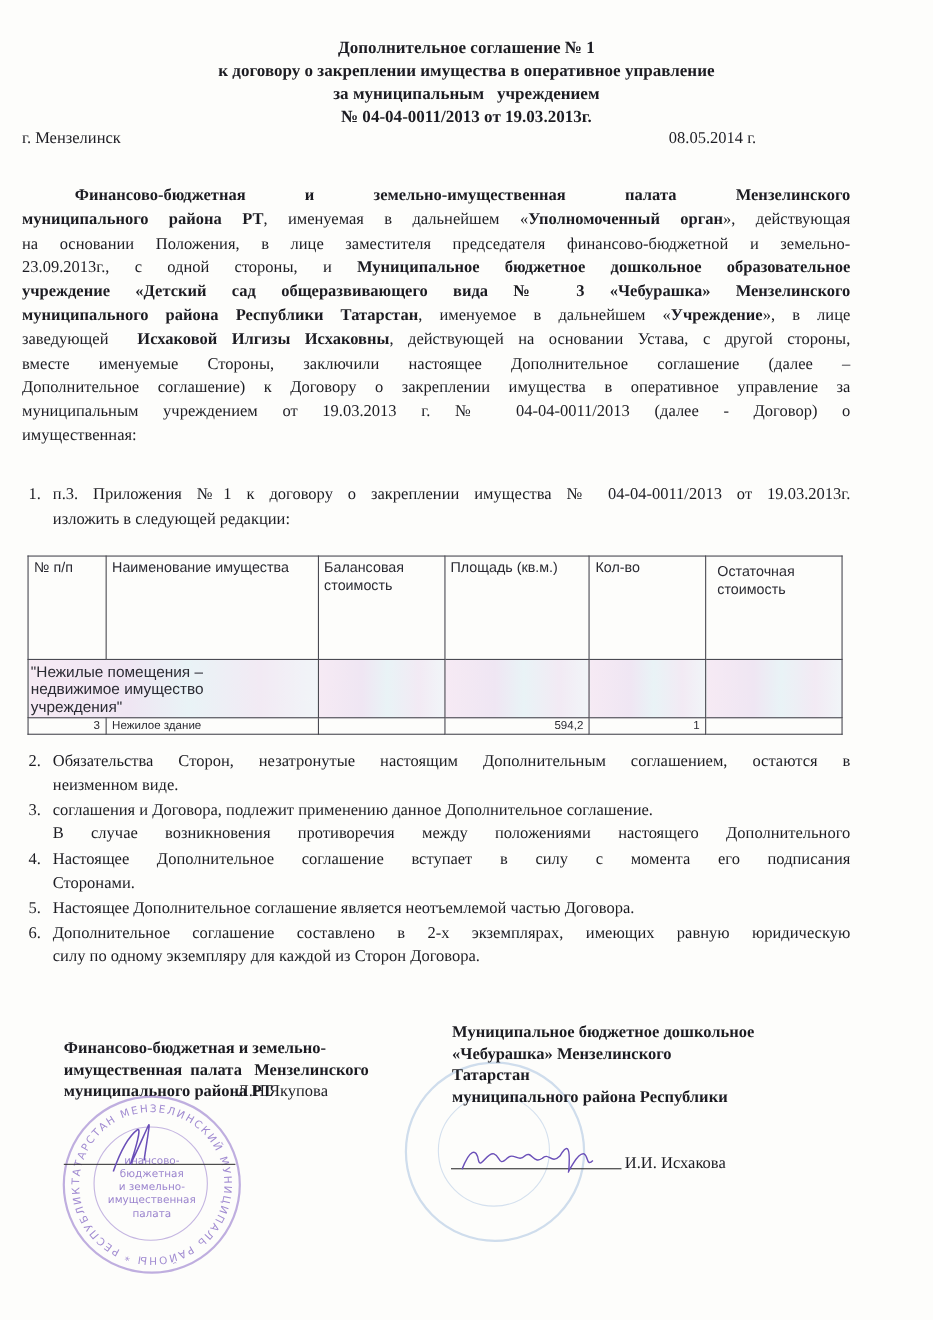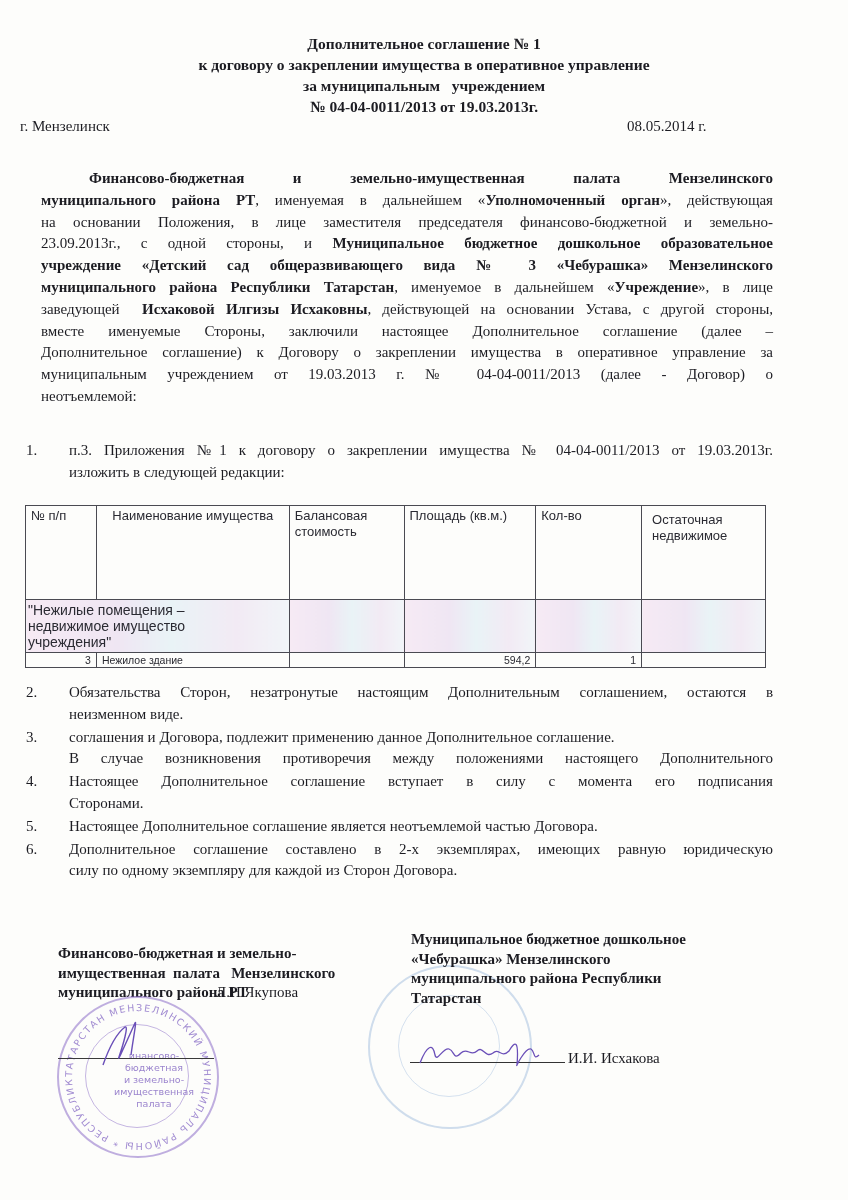--- a/index.html
+++ b/index.html
@@ -7,54 +7,54 @@
       width: 848px; height: 1200px; overflow: hidden;
       background: #fdfdfb;
       font-family: "Liberation Serif", "DejaVu Serif", serif;
       color: #1c1c22;
       position: relative;
     }
     .page { position: absolute; left: 0; top: 0; width: 848px; height: 1200px; }
     .title { position: absolute; left: 0; width: 848px; text-align: center; font-weight: bold; font-size: 15.5px; line-height: 21px; top: 33px; }
     .title div { height: 21px; }
     .city { position: absolute; left: 20px; top: 118px; font-size: 15px; }
-    .date { position: absolute; left: 627px; top: 118px; font-size: 15px; }
+    .date { position: absolute; left: 608px; top: 118px; font-size: 15px; }
 
     .para { position: absolute; left: 20px; width: 753px; font-size: 15px; line-height: 21.8px; top: 168px; }
-    .jl { display: block; text-align: justify; text-align-last: justify; height: 21.8px; white-space: nowrap; overflow: visible; margin-left: 21px; }
+    .jl { display: block; text-align: justify; text-align-last: justify; height: 21.8px; white-space: nowrap; overflow: visible; }
     .jl.last { text-align-last: left; }
     .jl.indent { padding-left: 48px; }
     b { font-weight: bold; }
 
     .list { position: absolute; left: 20px; width: 753px; font-size: 15px; line-height: 21.8px; }
     .li { position: relative; padding-left: 28px; }
     .li .num { position: absolute; left: 6px; top: 0; }
     .li .jl { }
 
     .tbl { position: absolute; left: 25px; top: 505px; width: 741px; border-collapse: collapse; font-family: "Liberation Sans", "DejaVu Sans", sans-serif; }
     .tbl td { border: 1px solid #4a4a52; vertical-align: top; padding: 2px 5px; font-size: 13px; line-height: 15.5px; color: #2a2a32; }
     .tbl tr.hdr td { height: 85px; }
     .tbl tr.grp td { height: 40px; background: linear-gradient(90deg, #f6eaf4 0%, #efe6f3 35%, #e9f3f6 55%, #f2eaf4 80%, #f1f5f8 100%); }
     .tbl tr.row td { height: 12px; font-size: 10.5px; line-height: 12px; padding: 1px 5px; }
-    .tbl .c { text-align: center; }
+    .tbl .c { }
     .tbl .r { text-align: right; }
     .tbl .grptext { font-size: 14px; line-height: 16px; padding-left: 2px; }
 
     .sig { position: absolute; font-weight: bold; font-size: 15px; line-height: 19.5px; }
     .sig-left { left: 58px; top: 930px; width: 330px; margin-top: 14px; }
     .sig-right { left: 411px; top: 930px; width: 330px; }
     .signame { position: absolute; font-size: 15px; }
     .sigline { position: absolute; height: 0; border-top: 1px solid #333; }
 
     .stamp { position: absolute; border-radius: 50%; }
     .stamp-left { left: 57px; top: 996px; width: 158px; height: 158px; border: 2px solid rgba(140,110,200,0.55); }
     .stamp-left .inner { position: absolute; left: 26px; top: 26px; width: 102px; height: 102px; border: 1.5px solid rgba(140,110,200,0.5); border-radius: 50%; }
     .stamp-right { left: 368px; top: 965px; width: 160px; height: 160px; border: 2px solid rgba(120,160,210,0.35); }
     .stamp-right .inner { position: absolute; left: 28px; top: 28px; width: 100px; height: 100px; border: 1.5px solid rgba(120,160,210,0.3); border-radius: 50%; }
-    .stamp-text { position: absolute; left: 0; width: 100%; text-align: center; font-family: "DejaVu Sans", sans-serif; font-size: 9.5px; line-height: 12px; color: rgba(120,90,190,0.75); padding-left: 16px; }
+    .stamp-text { position: absolute; left: 0; width: 100%; text-align: center; font-family: "DejaVu Sans", sans-serif; font-size: 9.5px; line-height: 12px; color: rgba(120,90,190,0.75); }
     .stamp svg { position: absolute; left: -2px; top: -2px; }
     .signature { position: absolute; }
   </style>
 </head>
 <body>
 
 <div class="page">
 
   <div class="title">
     <div>Дополнительное соглашение № 1</div>
@@ -76,21 +76,21 @@
     </div>
     <div class="jl"><b>муниципального района РТ</b><span>, именуемая в дальнейшем «</span><b>Уполномоченный орган</b><span>», действующая</span></div>
     <div class="jl">на основании Положения, в лице заместителя председателя финансово-бюджетной и земельно-</div>
     <div class="jl"><span>23.09.2013г., с одной стороны, и </span><b>Муниципальное бюджетное дошкольное образовательное</b></div>
     <div class="jl"><b>учреждение «Детский сад общеразвивающего вида № 3 «Чебурашка» Мензелинского</b></div>
     <div class="jl"><b>муниципального района Республики Татарстан</b><span>, именуемое в дальнейшем «</span><b>Учреждение</b><span>», в лице</span></div>
     <div class="jl"><span style="white-space:pre;">заведующей  </span><b>Исхаковой Илгизы Исхаковны</b><span>, действующей на основании Устава, с другой стороны,</span></div>
     <div class="jl">вместе именуемые Стороны, заключили настоящее Дополнительное соглашение (далее –</div>
     <div class="jl">Дополнительное соглашение) к Договору о закреплении имущества в оперативное управление за</div>
     <div class="jl">муниципальным учреждением от 19.03.2013 г. № 04-04-0011/2013 (далее  - Договор) о</div>
-    <div class="jl last">неотъемлемой:</div>
+    <div class="jl last">имущественная:</div>
   </div>
 
   <div class="list" style="top:440px;">
     <div class="li">
       <span class="num">1.</span>
       <div class="jl">п.3. Приложения №1 к договору о закреплении имущества № 04-04-0011/2013 от 19.03.2013г.</div>
       <div class="jl last">изложить в следующей редакции:</div>
     </div>
   </div>
 
@@ -103,21 +103,21 @@
         <col style="width:106px">
         <col style="width:124px">
     </colgroup>
     <tbody>
         <tr class="hdr">
       <td>№ п/п</td>
       <td class="c">Наименование имущества</td>
       <td>Балансовая стоимость</td>
       <td>Площадь (кв.м.)</td>
       <td>Кол-во</td>
-      <td style="padding-left:10px;padding-top:6px;">Остаточная недвижимое</td>
+      <td style="padding-left:10px;padding-top:6px;">Остаточная стоимость</td>
     </tr>
     <tr class="grp">
       <td colspan="2" class="grptext" style="padding-right:60px;">"Нежилые помещения – недвижимое имущество учреждения"</td>
       <td></td>
       <td></td>
       <td></td>
       <td></td>
     </tr>
     <tr class="row">
       <td class="r">3</td>
@@ -187,22 +187,22 @@
     <path d="M8,50 C15,30 22,18 30,12 C34,10 28,30 24,42 C22,48 30,30 40,8 C42,4 38,25 36,40" fill="none" stroke="#6a4fb8" stroke-width="1.4"></path>
   </svg>
   <div class="signame" style="left:216px; top:984px;">Л.Н.Якупова</div>
 
   <div class="stamp stamp-right">
     <div class="inner"></div>
   </div>
   <div class="sig sig-right">
     <div>Муниципальное бюджетное дошкольное</div>
     <div>«Чебурашка» Мензелинского</div>
+    <div>Татарстан</div>
     <div>муниципального района Республики</div>
-    <div>Татарстан</div>
   </div>
   <div class="sigline" style="left:410px; top:1062px; width:155px;"></div>
   <svg class="signature" style="left:415px; top:1035px;" width="150" height="35" viewBox="0 0 150 35">
     <path d="M5,28 C12,10 18,8 20,20 C22,28 28,12 34,14 C40,16 38,26 46,18 C52,12 56,22 62,16 C68,10 70,24 78,18 C84,12 86,24 94,16 C100,6 104,4 102,30 C100,34 110,12 116,14 C120,16 118,26 124,20" fill="none" stroke="#6a4fb8" stroke-width="1.3"></path>
   </svg>
   <div class="signame" style="left:568px; top:1050px;">И.И. Исхакова</div>
 
 </div>
 
 </body></html>

